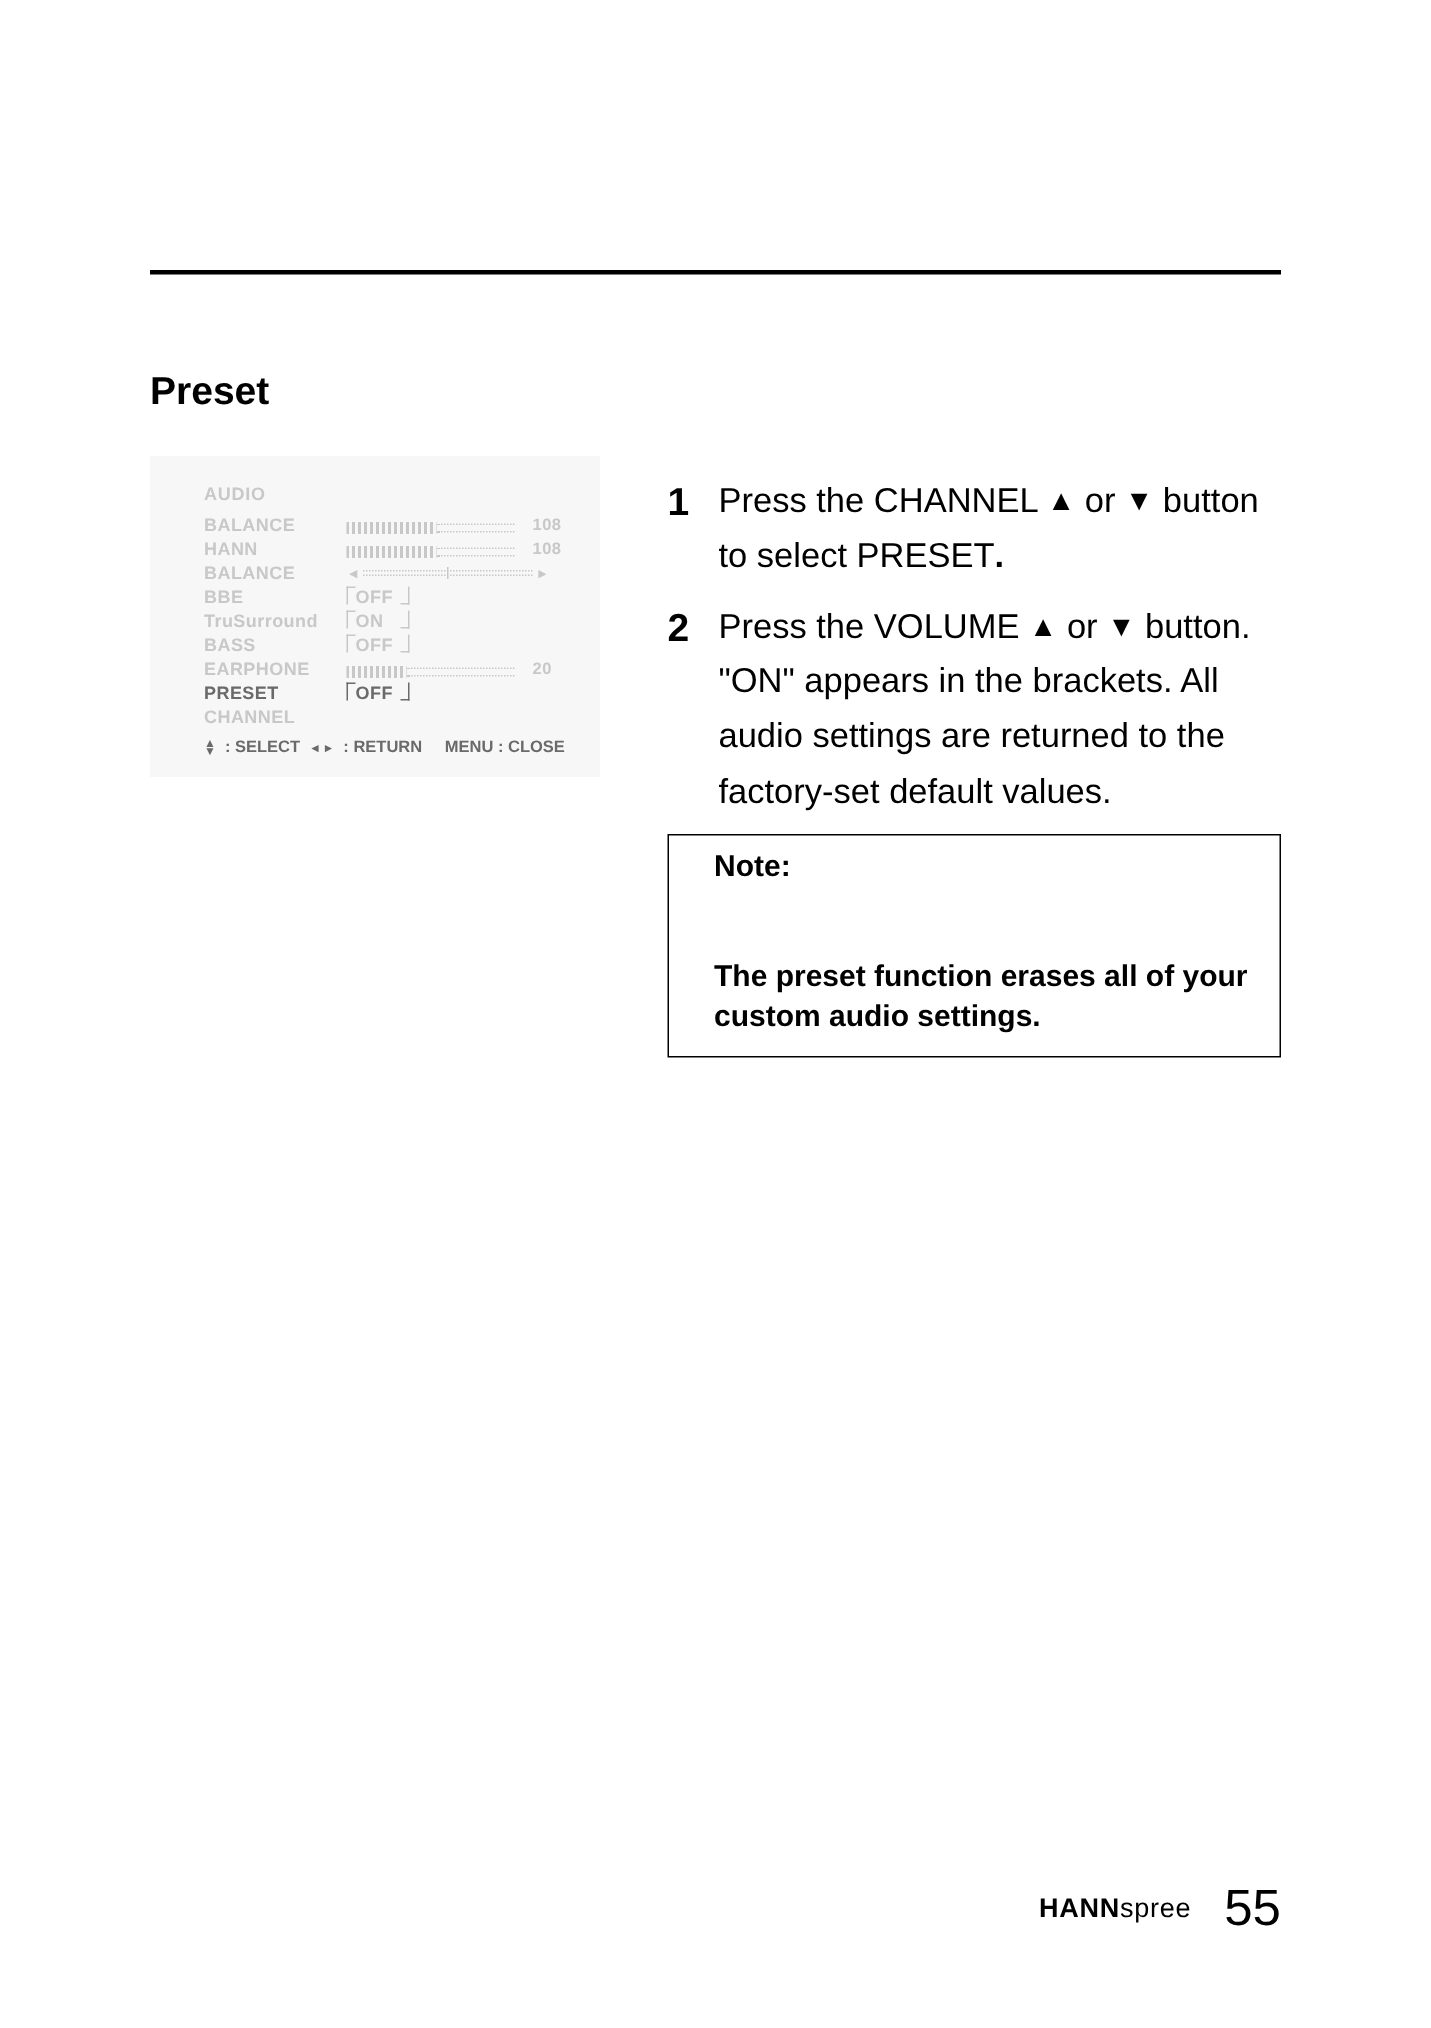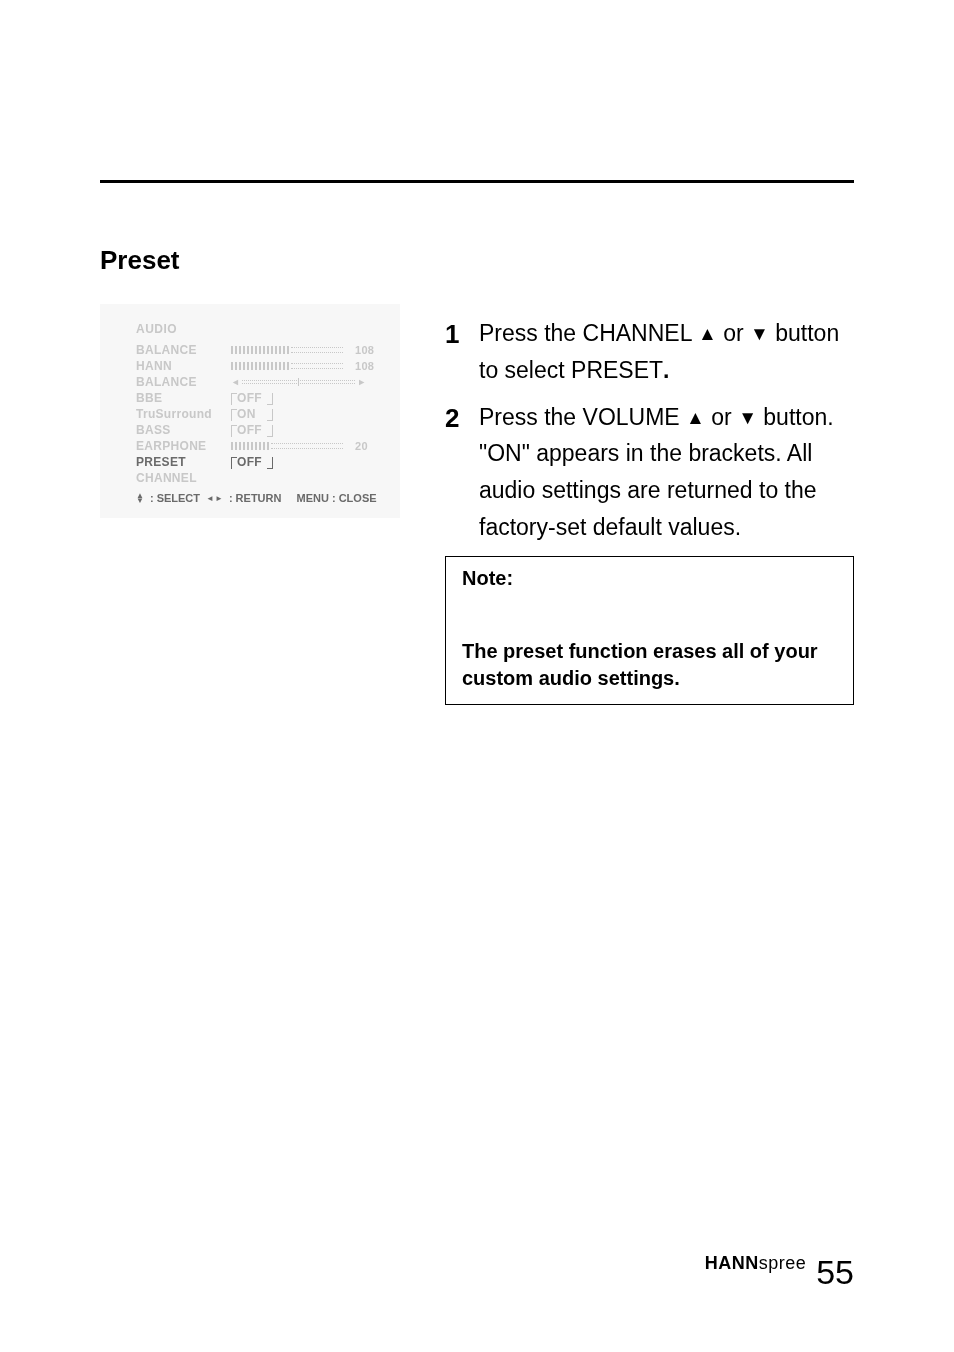--- a/index.html
+++ b/index.html
@@ -53,21 +53,21 @@
       padding: 1px 0 1px 36px;
       font-weight: bold;
       letter-spacing: 0.3px;
     }
     .menu-label {
       width: 95px;
       flex-shrink: 0;
     }
     .menu-value-area {
       display: flex;
-      align-items: center;
+      align-items: flex-end;
       gap: 8px;
     }
     .bar {
       display: flex;
       align-items: center;
       gap: 0;
     }
     .bar-filled {
       display: inline-block;
       width: 60px;
@@ -136,21 +136,21 @@
     .speaker-left {
       font-size: 9px;
       margin-right: 2px;
     }
     .speaker-right {
       font-size: 9px;
       margin-left: 2px;
     }
     .bracket-value {
       display: flex;
-      align-items: flex-end;
+      align-items: flex-start;
       gap: 0;
     }
     .bracket-left {
       display: inline-block;
       width: 6px;
       height: 12px;
       border-top: 1.5px solid currentColor;
       border-left: 1.5px solid currentColor;
     }
     .bracket-right {
@@ -216,41 +216,41 @@
     }
     .tri {
       display: inline-block;
       vertical-align: baseline;
       font-size: 19px;
       position: relative;
       top: -1px;
     }
     .note-box {
       border: 1px solid #000;
-      padding: 10px 14px 12px 16px;
+      padding: 10px 14px 12px 30px;
       margin-top: 8px;
     }
     .note-title {
       font-weight: bold;
       font-size: 20px;
       margin-bottom: 4px;
     }
     .note-body {
       font-weight: bold;
       font-size: 20px;
       line-height: 1.35;
       margin-top: 48px;
     }
     .footer {
       position: absolute;
       bottom: 60px;
       right: 100px;
       display: flex;
-      align-items: flex-start;
-      gap: 10px;
+      align-items: center;
+      gap: 22px;
     }
     .brand {
       font-size: 18px;
       letter-spacing: 0.5px;
     }
     .brand-bold {
       font-weight: bold;
     }
     .brand-light {
       font-weight: normal;

